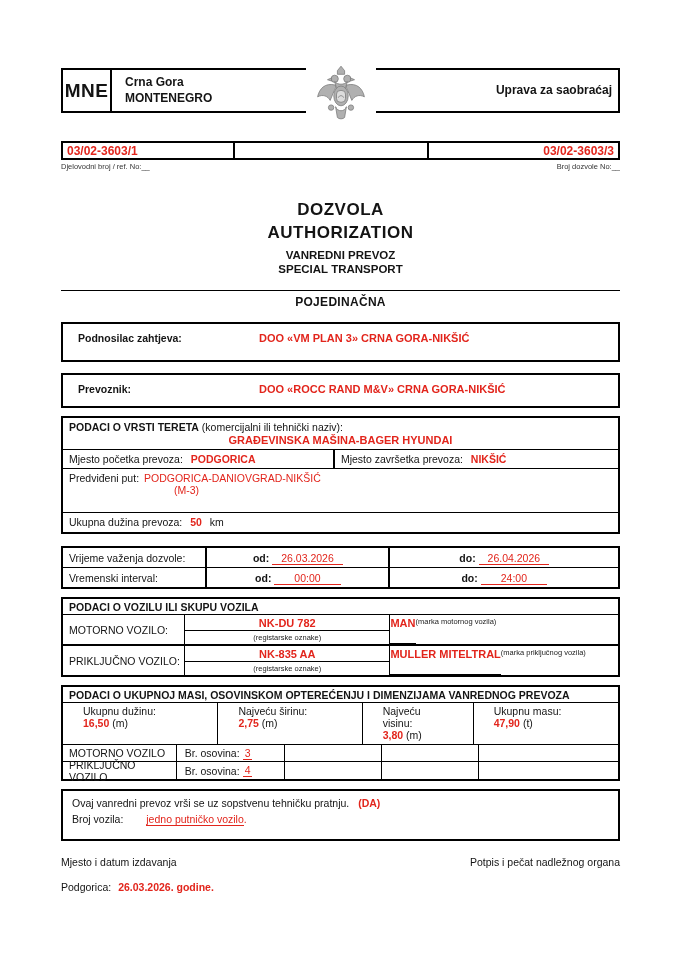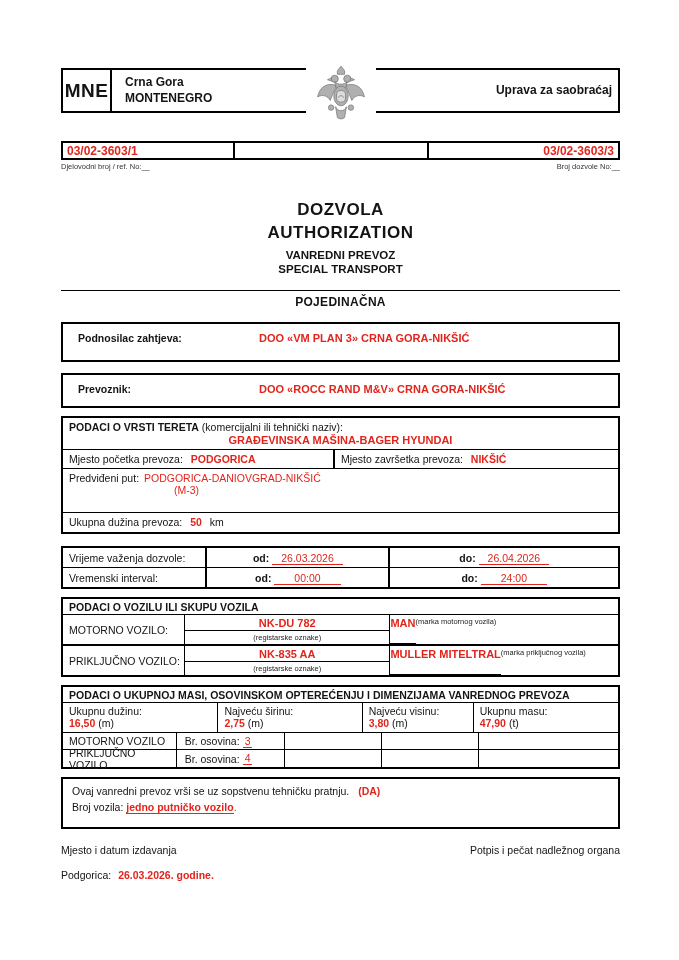--- a/index.html
+++ b/index.html
@@ -77,21 +77,21 @@
   .veh-row.first { border-bottom:2px solid #000; }
   .veh-label { flex:0 0 22%; display:flex; align-items:center; padding-left:6px; border-right:1px solid #000; }
   .veh-mid { flex:0 0 37%; border-right:1px solid #000; display:flex; flex-direction:column; }
   .veh-right { flex:1; display:flex; flex-direction:row; }
   .veh-val { text-align:center; color:var(--red); font-weight:bold; font-size:11px; padding:2px 0 1px; border-bottom:1px solid #000; }
   .veh-cap { text-align:center; font-size:7.5px; padding:2px 0 2px; color:#222; }
 
   
   .dims-box { margin-top:8px; }
   .dims-row { display:flex; border-bottom:1px solid #000; }
-  .dim-cell { padding:2px 6px 3px; }
+  .dim-cell { padding:2px 20px 3px; }
   .dim-1 { flex:0 0 28%; border-right:1px solid #000; }
   .dim-2 { flex:0 0 26%; border-right:1px solid #000; }
   .dim-3 { flex:0 0 20%; border-right:1px solid #000; }
   .dim-4 { flex:1; }
   .axle-row { display:flex; border-bottom:1px solid #000; height:17px; align-items:center; }
   .axle-row.last { border-bottom:none; }
   .ax-1 { flex:0 0 20.5%; border-right:1px solid #000; padding-left:6px; height:100%; display:flex; align-items:center; }
   .ax-2 { flex:0 0 19.5%; border-right:1px solid #000; padding-left:8px; height:100%; display:flex; align-items:center; }
   .ax-3 { flex:0 0 17.5%; border-right:1px solid #000; height:100%; }
   .ax-4 { flex:0 0 17.5%; border-right:1px solid #000; height:100%; }
@@ -297,21 +297,21 @@
       </div>
     </div>
 
     <div class="box escort-box">
       <div>
         <span>Ovaj vanredni prevoz vrši se uz sopstvenu tehničku pratnju.</span>
         <span class="da">(DA)</span>
       </div>
       <div>
         <span>Broj vozila:</span>
-        <span class="escort-u" style="margin-left:0;font-weight:bold;">jedno putničko vozilo</span><span class="escort-dot">.</span>
+        <span class="escort-u" style="margin-left:20px;">jedno putničko vozilo</span><span class="escort-dot">.</span>
       </div>
     </div>
 
     <div class="footer-row">
       <span>Mjesto i datum izdavanja</span>
       <span>Potpis i pečat nadležnog organa</span>
     </div>
     <div class="issue-line">
       <span>Podgorica:</span>
       <span class="date-red">26.03.2026. godine.</span>

